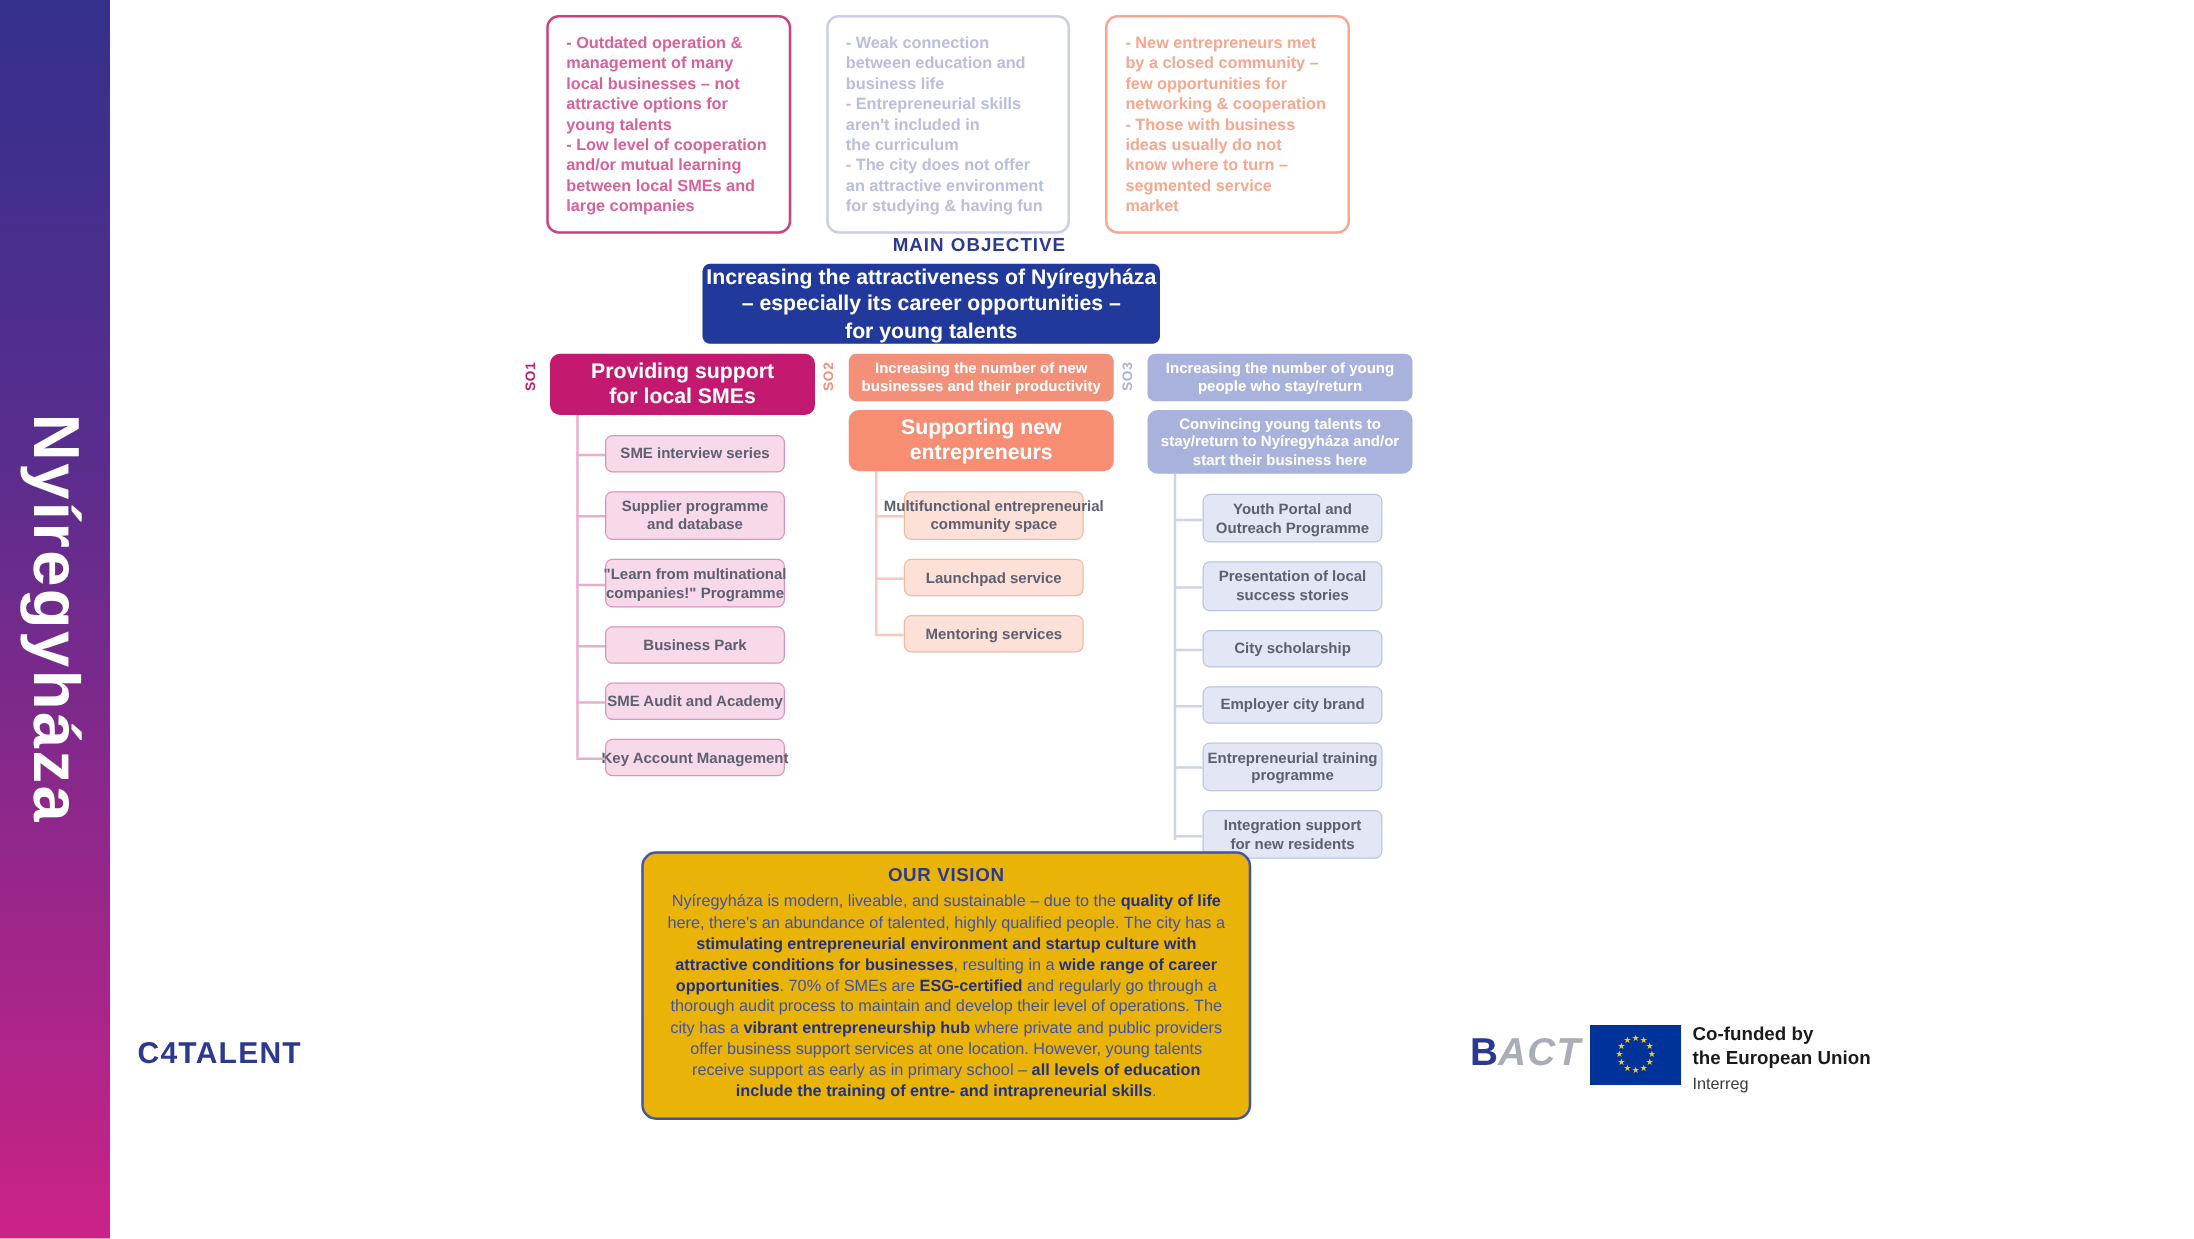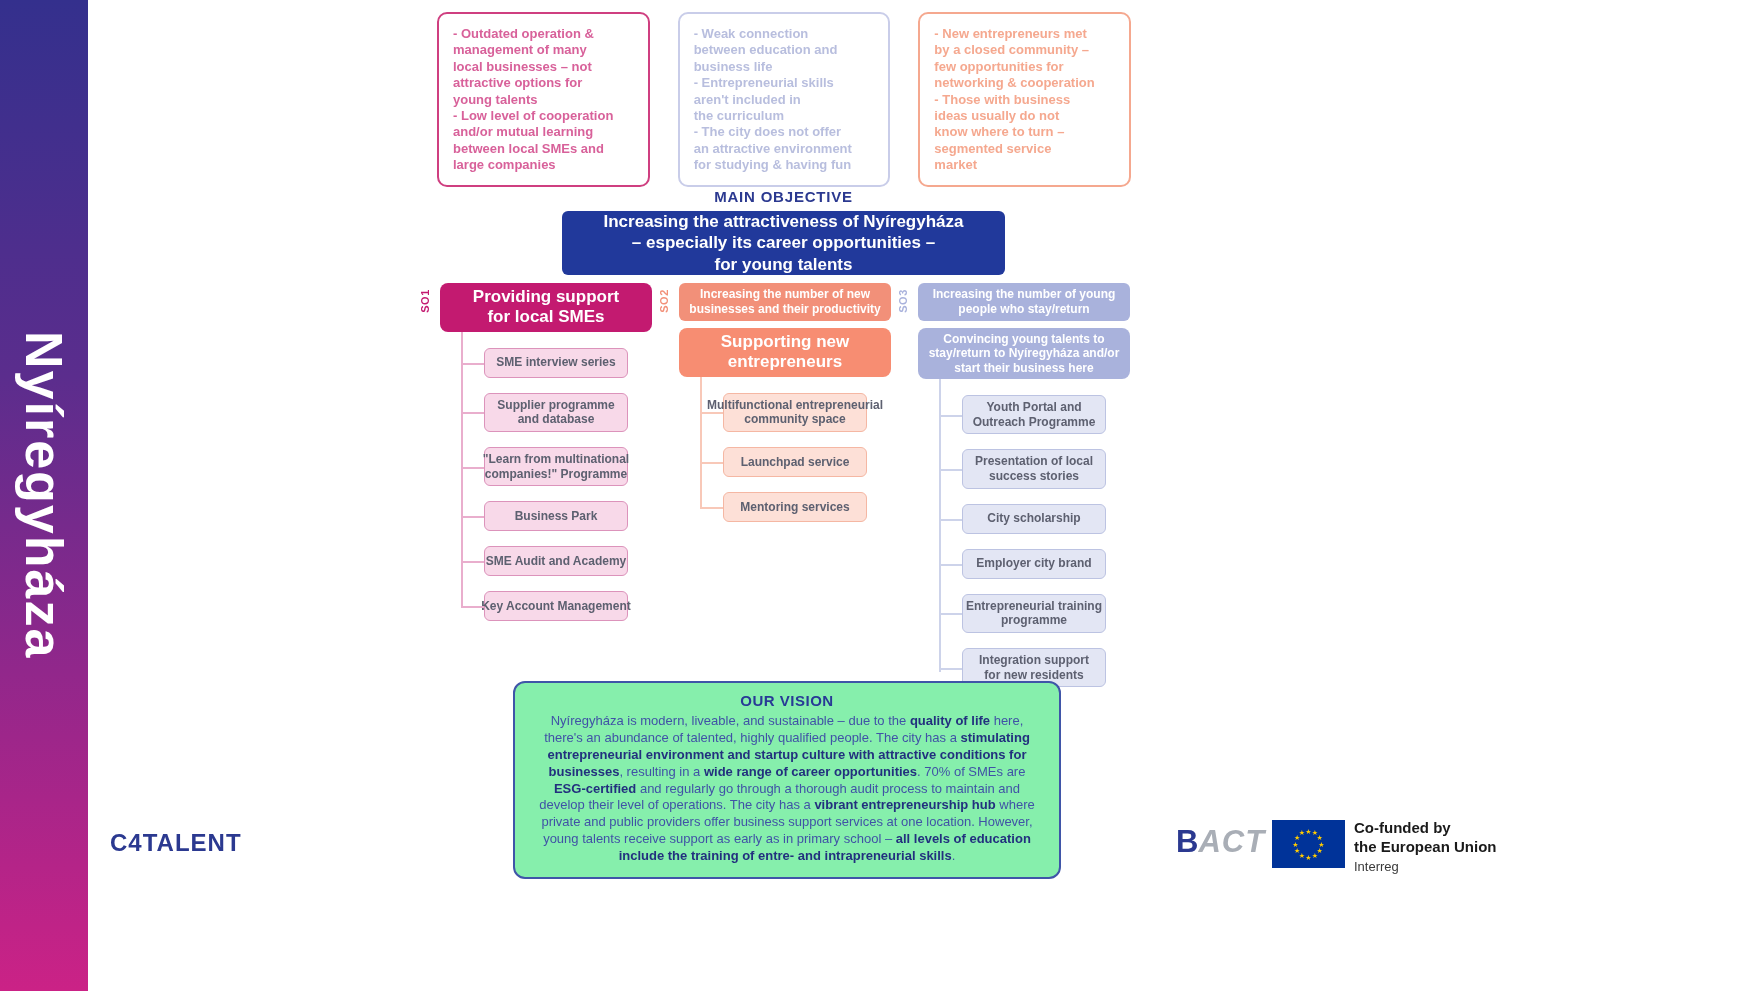--- a/index.html
+++ b/index.html
@@ -7,29 +7,29 @@
   body { width:1755px; height:991px; font-family:"Liberation Sans", sans-serif; }
   .page { position:relative; width:1755px; height:991px; background:#fff; overflow:hidden; }
 
   
   .sidebar { position:absolute; left:0; top:0; width:88px; height:991px;
     background:linear-gradient(180deg,#34308d 0%,#5b2d8d 38%,#92278b 68%,#cb2286 100%);
     display:flex; align-items:center; justify-content:center; }
   .sidebar-title { writing-mode:vertical-rl; color:#ffffff; font-size:52px; font-weight:700; letter-spacing:2px; }
 
   
-  .problems-row { position:absolute; left:437px; top:12px; width:694px; display:flex; gap:28px; }
+  .problems-row { position:absolute; left:437px; top:12px; width:643px; display:flex; gap:28px; }
   .problem-box { flex:1; border:2px solid; border-radius:10px; padding:12px 14px; font-size:13px; font-weight:600; line-height:1.26; min-height:170px; }
   .pbox0 { border-color:#cf3f80; color:#d8619a; }
   .pbox1 { border-color:#f5a88f; color:#f5a88f; }
   .pbox2 { border-color:#c9cde9; color:#b8bede; }
 
   
   .mo-label { position:absolute; left:562px; top:188px; width:443px; text-align:center; color:#2b3990; font-weight:800; font-size:15px; letter-spacing:0.8px; }
-  .mo-box { position:absolute; left:562px; top:211px; width:443px; height:64px; background:#21399b; border-radius:6px;
+  .mo-box { position:absolute; left:562px; top:211px; width:366px; height:64px; background:#21399b; border-radius:6px;
     color:#fff; font-weight:700; font-size:17px; line-height:1.24;
     display:flex; flex-direction:column; align-items:center; justify-content:center; text-align:center; }
 
   
   .columns-row { position:absolute; left:440px; top:283px; width:690px; display:flex; gap:27px; align-items:flex-start; }
   .column { position:relative; width:212px; }
   .col0 { --hdr:#d84a8c; --act:#c31a70; --ibg:#f8d9e9; --ibd:#dc93bb; --line:#e9aecd; --so:#c31a70; }
   .col1 { --hdr:#f29079; --act:#f78d72; --ibg:#fde0d7; --ibd:#f5b7a3; --line:#f8c8b8; --so:#f29079; }
   .col2 { --hdr:#a9b2dc; --act:#a9b2dc; --ibg:#e3e6f4; --ibd:#bcc3e2; --line:#cdd3ea; --so:#a9b2dc; }
   .so-label { position:absolute; left:-26px; top:0; height:36px; width:22px; display:flex; align-items:center; justify-content:center; }
@@ -42,21 +42,21 @@
   .tree { position:relative; padding-left:44px; display:flex; flex-direction:column; gap:15px; }
   .tree::before { content:""; position:absolute; left:21px; top:-16px; bottom:15px; width:2px; background:var(--line); }
   .tree-item { position:relative; }
   .tree-item::before { content:""; position:absolute; left:-23px; top:50%; width:23px; height:2px; background:var(--line); }
   .item-box { width:144px; min-height:30px; border:1px solid var(--ibd); background:var(--ibg); border-radius:6px;
     color:#5d6070; font-size:12px; font-weight:600; line-height:1.22;
     display:flex; flex-direction:column; align-items:center; justify-content:center; text-align:center; padding:4px 2px; }
   .obj-box .line, .action-box .line, .item-box .line, .mo-box .line { white-space:nowrap; }
 
   
-  .vision { position:absolute; left:513px; top:681px; width:548px; background:#86efac; border:2px solid #3f55a8; border-radius:12px; padding:9px 18px 12px; }
+  .vision { position:absolute; left:513px; top:681px; width:488px; background:#eab308; border:2px solid #3f55a8; border-radius:12px; padding:9px 18px 12px; }
   .vision-title { text-align:center; color:#283a96; font-weight:800; font-size:15px; letter-spacing:0.5px; margin-bottom:4px; }
   .vision-text { text-align:center; color:#4052a6; font-size:13px; line-height:1.3; font-weight:500; }
   .vision-text b { color:#22307e; font-weight:800; }
 
   
   .c4talent { position:absolute; left:110px; top:829px; font-size:24px; font-weight:800; color:#2b3990; letter-spacing:1px; }
   .bact { position:absolute; left:1176px; top:824px; font-size:31px; }
   .bact-b { color:#2b3990; font-weight:800; }
   .bact-act { color:#a9aeb6; font-style:italic; font-weight:600; letter-spacing:1px; }
   .eu-flag { position:absolute; left:1272px; top:820px; width:73px; height:48px; }

